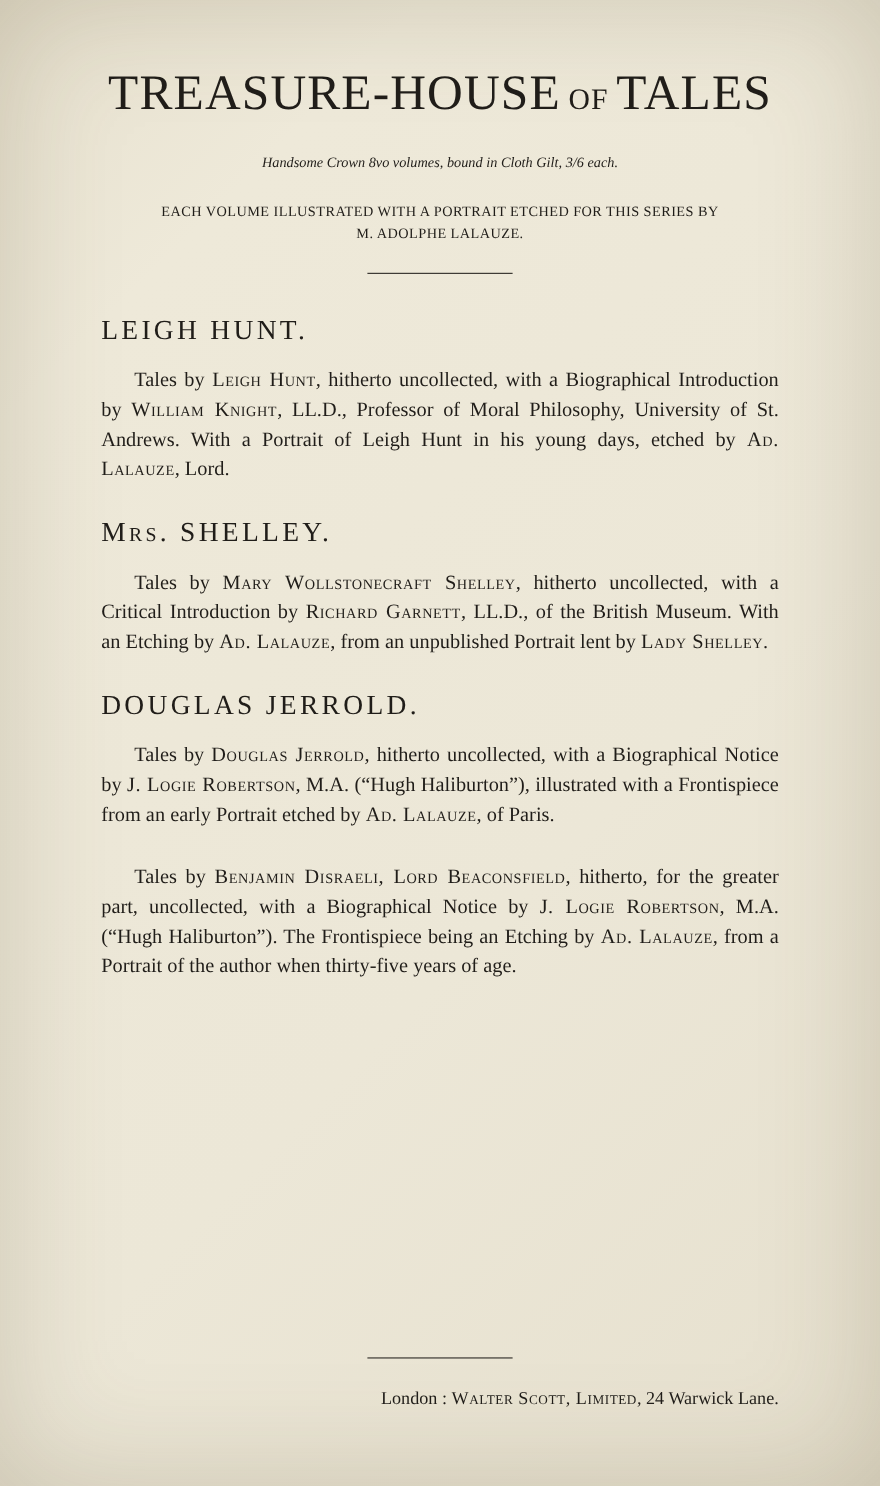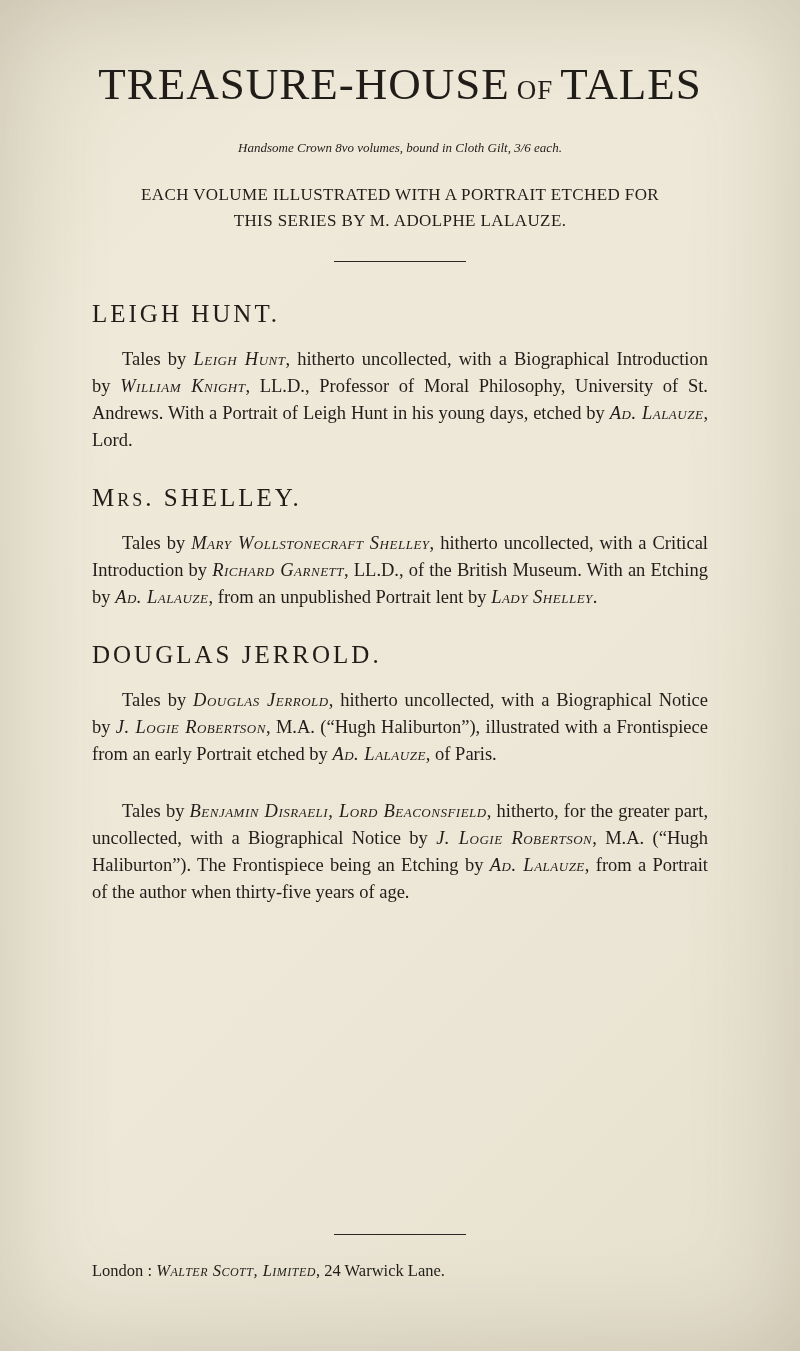--- a/index.html
+++ b/index.html
@@ -38,21 +38,21 @@
   .subtitle {
     margin: 0 0 26px 0;
     text-align: center;
     font-style: italic;
     font-size: 13px;
   }
   .series-note {
     margin: 0 auto 20px auto;
     max-width: 520px;
     text-align: center;
-    font-size: 17px;
+    font-size: 13px;
     letter-spacing: 0.4px;
     line-height: 1.55;
   }
   .rule {
     width: 132px;
     height: 0;
     border: none;
     border-top: 1.5px solid #2b2824;
     margin: 6px auto 8px auto;
   }
@@ -69,35 +69,34 @@
   .section-body {
     margin: 0;
     font-size: 18.5px;
     line-height: 1.46;
     text-align: justify;
     text-indent: 30px;
   }
   .sc {
     font-variant: small-caps;
     letter-spacing: 0.5px;
-    font-style: italic;
   }
   .footer-block {
     margin-top: auto;
   }
   .footer-rule {
     width: 132px;
     height: 0;
     border: none;
     border-top: 1.5px solid #2b2824;
     margin: 0 auto 26px auto;
   }
   .imprint {
     margin: 0;
-    text-align: left;
+    text-align: right;
     font-size: 16.5px;
   }
 </style>
 </head>
 <body>
 
 <div class="page">
 
   <h1 class="title">
     <span>TREASURE-HOUSE</span><span class="title-of">OF</span><span>TALES</span>

